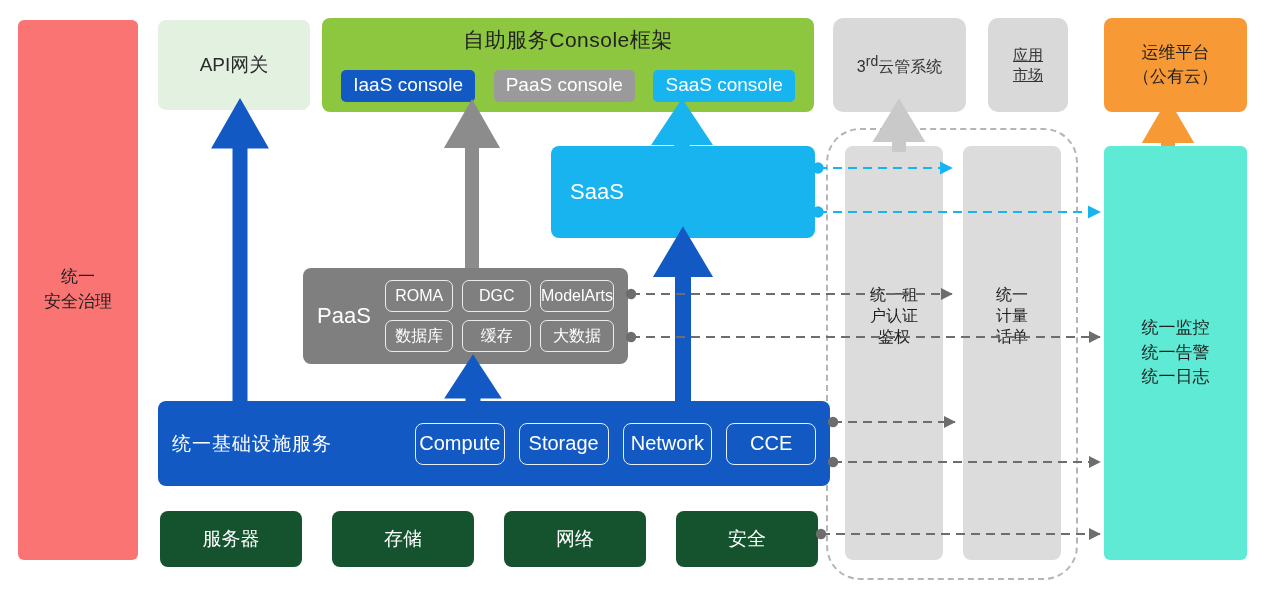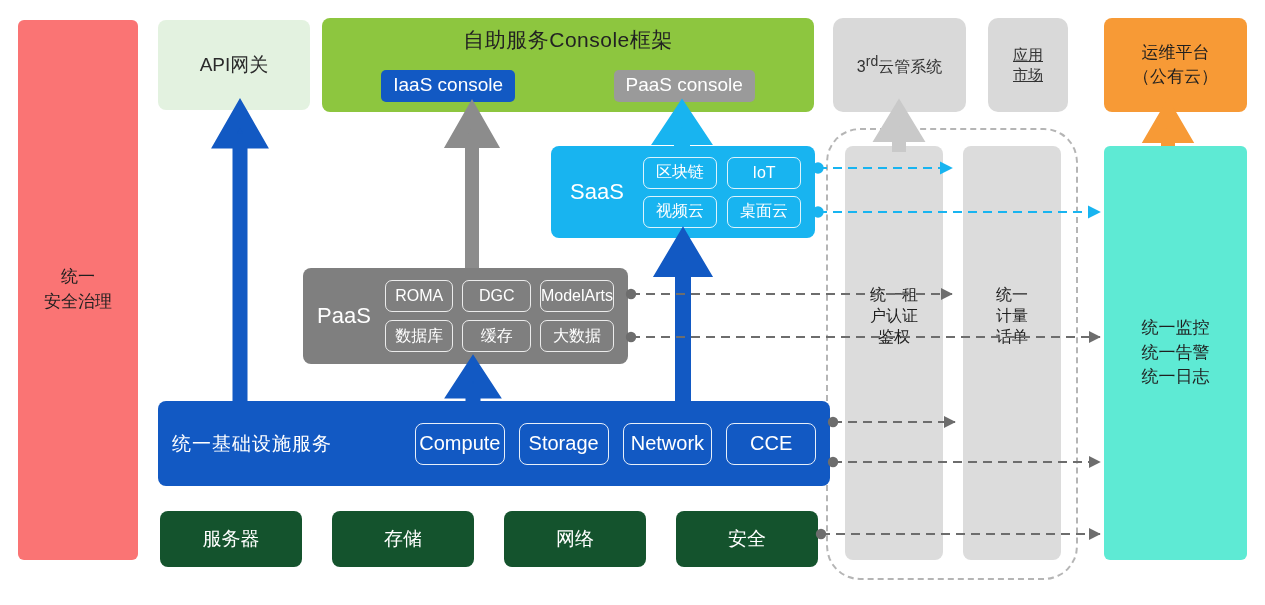--- a/index.html
+++ b/index.html
@@ -53,20 +53,21 @@
   <span>API网关</span>
 </div>
 
 <div class="abs panel-green" style="left:322px;top:18px;width:492px;height:94px;">
   <div class="center" style="height:44px;">
     <span class="console-title">自助服务Console框架</span>
   </div>
   <div style="display:flex;justify-content:space-around;align-items:flex-start;padding:8px 10px;">
     <span class="chip chip-iaas">IaaS console</span>
     <span class="chip chip-paas">PaaS console</span>
+    <span class="chip chip-saas">SaaS console</span>
   </div>
 </div>
 
 <div class="abs panel-gray-rnd center" style="left:833px;top:18px;width:133px;height:94px;">
   <span style="font-size:16px;">
     <span>3</span><sup style="font-size:14px;">rd</sup><span>云管系统</span>
   </span>
 </div>
 
 <div class="abs panel-gray-rnd center col" style="left:988px;top:18px;width:80px;height:94px;text-decoration:underline;">
@@ -97,26 +98,20 @@
 
 <div class="abs gcol" style="left:963px;top:146px;width:98px;height:414px;"></div>
 <div class="abs gcol-text" style="left:963px;top:285px;width:98px;">
   <div>统一</div>
   <div>计量</div>
   <div>话单</div>
 </div>
 
 <div class="abs box-saas" style="left:551px;top:146px;width:264px;height:92px;display:flex;align-items:center;">
   <span class="layer-label" style="width:92px;text-align:center;">SaaS</span>
-  <div style="flex:1;display:grid;grid-template-columns:1fr 1fr;gap:7px 10px;padding-right:14px;">
-    <div class="pill" style="height:30px;">区块链</div>
-    <div class="pill" style="height:30px;">IoT</div>
-    <div class="pill" style="height:30px;">视频云</div>
-    <div class="pill" style="height:30px;">桌面云</div>
-  </div>
 </div>
 
 <div class="abs box-paas" style="left:303px;top:268px;width:325px;height:96px;display:flex;align-items:center;">
   <span class="layer-label" style="width:82px;text-align:center;">PaaS</span>
   <div style="flex:1;display:grid;grid-template-columns:1fr 1fr 1fr;gap:8px 9px;padding-right:14px;">
     <div class="pill" style="height:30px;">ROMA</div>
     <div class="pill" style="height:30px;">DGC</div>
     <div class="pill" style="height:30px;">ModelArts</div>
     <div class="pill" style="height:30px;">数据库</div>
     <div class="pill" style="height:30px;">缓存</div>

